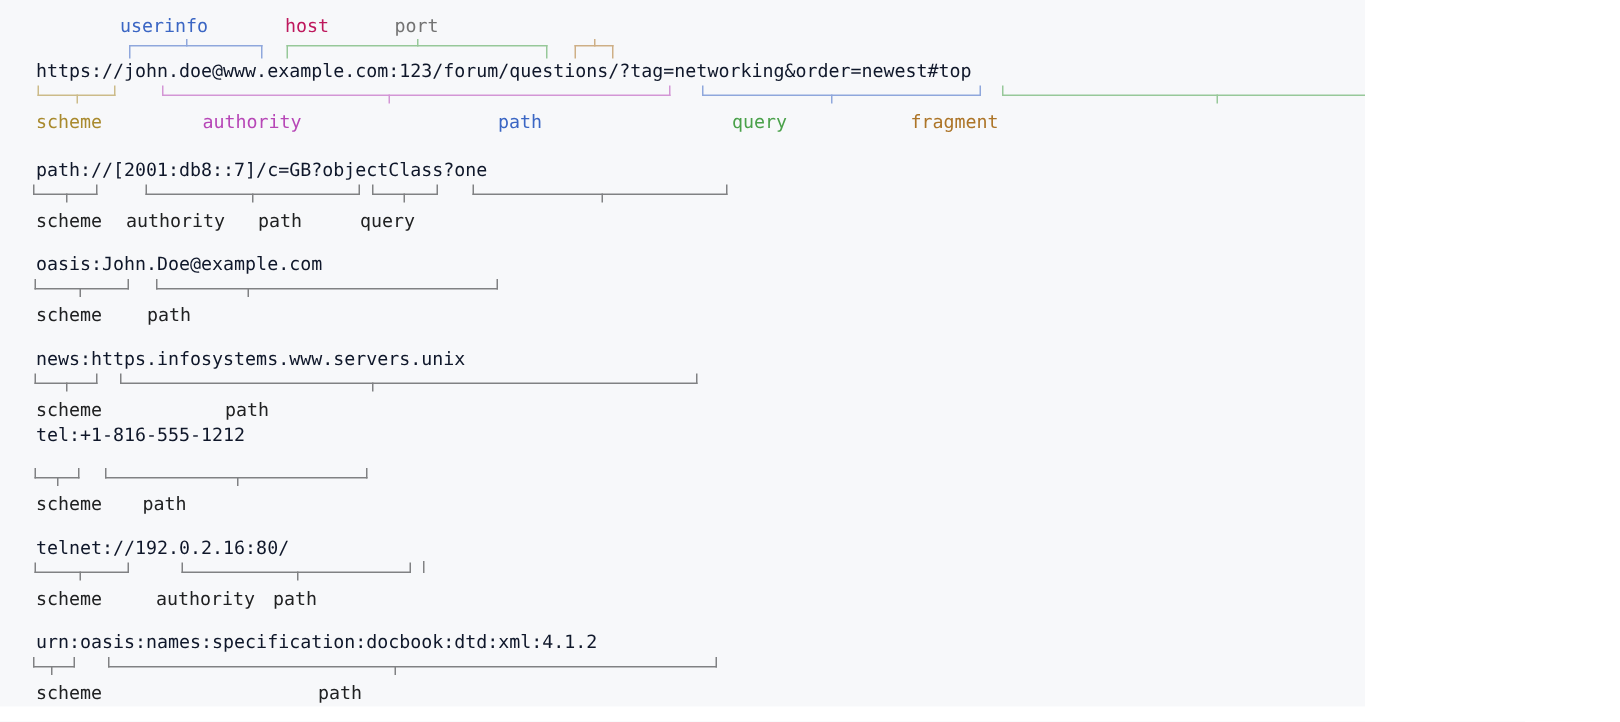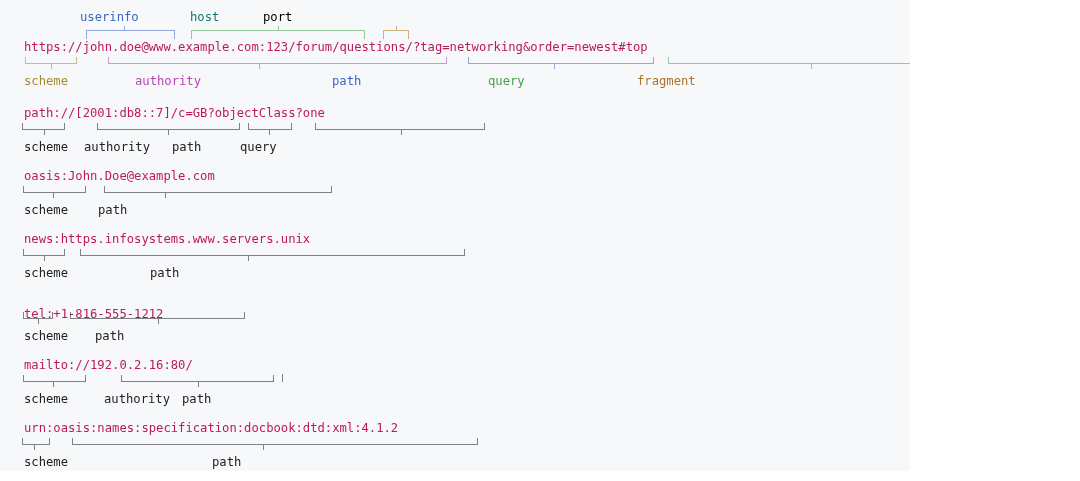--- a/index.html
+++ b/index.html
@@ -8,21 +8,21 @@
     position:relative;
     width:910px;height:481px;
     background:#f7f8fa;
     overflow:hidden;
     font-family:"DejaVu Sans Mono","Liberation Mono",monospace;
     text-decoration:underline;
   }
   .uri{
     position:absolute;left:24px;
     font-size:12.2px;line-height:13px;
-    color:#be185d;white-space:pre;
+    color:#0f172a;white-space:pre;
   }
   .seg-label{
     position:absolute;
     font-size:12.2px;line-height:13px;
     white-space:pre;
   }
   .bracket{position:absolute;opacity:.55;}
   .bracket.bottom{
     border-left:1.4px solid;border-right:1.4px solid;border-bottom:1.4px solid;
     height:6px;
@@ -47,22 +47,22 @@
     background:#ffffff;
   }
 </style>
 </head>
 <body>
 
 <div class="canvas">
   <div id="rows">
       <div>
         <span class="seg-label" style="left: 80px; top: 11px; color: rgb(59, 102, 196);">userinfo</span>
-        <span class="seg-label" style="left: 190px; top: 11px; color: #0f766e;">host</span>
-        <span class="seg-label" style="left: 263px; top: 11px; color: #000000;">port</span>
+        <span class="seg-label" style="left: 190px; top: 11px; color: #be185d;">host</span>
+        <span class="seg-label" style="left: 263px; top: 11px; color: #737373;">port</span>
         <div class="bracket top" style="left: 86px; width: 87px; top: 30px; border-color: rgb(59, 102, 196);">
           <div class="tick" style="left: 37px; border-color: rgb(59, 102, 196);"></div>
         </div>
         <div class="bracket top" style="left: 191px; width: 172px; top: 30px; border-color: rgb(74, 161, 74);">
           <div class="tick" style="left: 86px; border-color: rgb(74, 161, 74);"></div>
         </div>
         <div class="bracket top" style="left: 383px; width: 24px; top: 30px; border-color: rgb(173, 117, 40);">
           <div class="tick" style="left: 12px; border-color: rgb(173, 117, 40);"></div>
         </div>
         <div class="uri" style="top: 41px;">https://john.doe@www.example.com:123/forum/questions/?tag=networking&amp;order=newest#top</div>
@@ -78,21 +78,21 @@
         <div class="bracket bottom" style="left: 668px; width: 309px; top: 57px; border-color: rgb(74, 161, 74);">
           <div class="tick" style="left: 142px; border-color: rgb(74, 161, 74);"></div>
         </div>
         <div class="bracket bottom" style="left: 995px; width: 30px; top: 57px; border-color: rgb(173, 117, 40);">
           <div class="tick" style="left: 15px; border-color: rgb(173, 117, 40);"></div>
         </div>
         <span class="seg-label" style="left: 24px; top: 75px; color: rgb(169, 138, 46);">scheme</span>
         <span class="seg-label" style="left: 135px; top: 75px; color: rgb(183, 71, 183);">authority</span>
         <span class="seg-label" style="left: 332px; top: 75px; color: rgb(59, 102, 196);">path</span>
         <span class="seg-label" style="left: 488px; top: 75px; color: rgb(74, 161, 74);">query</span>
-        <span class="seg-label" style="left: 607px; top: 75px; color: rgb(173, 117, 40); margin-left: 30px;">fragment</span>
+        <span class="seg-label" style="left: 607px; top: 75px; color: rgb(173, 117, 40);">fragment</span>
       </div>
       <div>
         <div class="uri" style="top: 107px;">path://[2001:db8::7]/c=GB?objectClass?one</div>
         <div class="bracket bottom" style="left: 22px; width: 41px; top: 123px; border-color: rgb(32, 33, 34);">
           <div class="tick" style="left: 21px; border-color: rgb(32, 33, 34);"></div>
         </div>
         <div class="bracket bottom" style="left: 97px; width: 141px; top: 123px; border-color: rgb(32, 33, 34);">
           <div class="tick" style="left: 70px; border-color: rgb(32, 33, 34);"></div>
         </div>
         <div class="bracket bottom" style="left: 248px; width: 42px; top: 123px; border-color: rgb(32, 33, 34);">
@@ -122,32 +122,32 @@
         <div class="bracket bottom" style="left: 23px; width: 40px; top: 249px; border-color: rgb(32, 33, 34);">
           <div class="tick" style="left: 20px; border-color: rgb(32, 33, 34);"></div>
         </div>
         <div class="bracket bottom" style="left: 80px; width: 383px; top: 249px; border-color: rgb(32, 33, 34);">
           <div class="tick" style="left: 167px; border-color: rgb(32, 33, 34);"></div>
         </div>
         <span class="seg-label" style="left: 24px; top: 267px; color: rgb(32, 33, 34);">scheme</span>
         <span class="seg-label" style="left: 150px; top: 267px; color: rgb(32, 33, 34);">path</span>
       </div>
       <div>
-        <div class="uri" style="top: 308px;">tel:+1-816-555-1212</div>
+        <div class="uri" style="top: 284px;">tel:+1-816-555-1212</div>
         <div class="bracket bottom" style="left: 23px; width: 28px; top: 312px; border-color: rgb(32, 33, 34);">
           <div class="tick" style="left: 14px; border-color: rgb(32, 33, 34);"></div>
         </div>
         <div class="bracket bottom" style="left: 70px; width: 173px; top: 312px; border-color: rgb(32, 33, 34);">
           <div class="tick" style="left: 87px; border-color: rgb(32, 33, 34);"></div>
         </div>
         <span class="seg-label" style="left: 24px; top: 330px; color: rgb(32, 33, 34);">scheme</span>
         <span class="seg-label" style="left: 95px; top: 330px; color: rgb(32, 33, 34);">path</span>
       </div>
       <div>
-        <div class="uri" style="top: 359px;">mailto://192.0.2.16:80/</div>
+        <div class="uri" style="top: 359px;">telnet://192.0.2.16:80/</div>
         <div class="bracket bottom" style="left: 23px; width: 61px; top: 375px; border-color: rgb(32, 33, 34);">
           <div class="tick" style="left: 29px; border-color: rgb(32, 33, 34);"></div>
         </div>
         <div class="bracket bottom" style="left: 121px; width: 151px; top: 375px; border-color: rgb(32, 33, 34);">
           <div class="tick" style="left: 76px; border-color: rgb(32, 33, 34);"></div>
         </div>
         <div class="bracket bar" style="left: 282px; top: 374px; border-color: rgb(32, 33, 34);"></div>
         <span class="seg-label" style="left: 24px; top: 393px; color: rgb(32, 33, 34);">scheme</span>
         <span class="seg-label" style="left: 104px; top: 393px; color: rgb(32, 33, 34);">authority</span>
         <span class="seg-label" style="left: 182px; top: 393px; color: rgb(32, 33, 34);">path</span>

